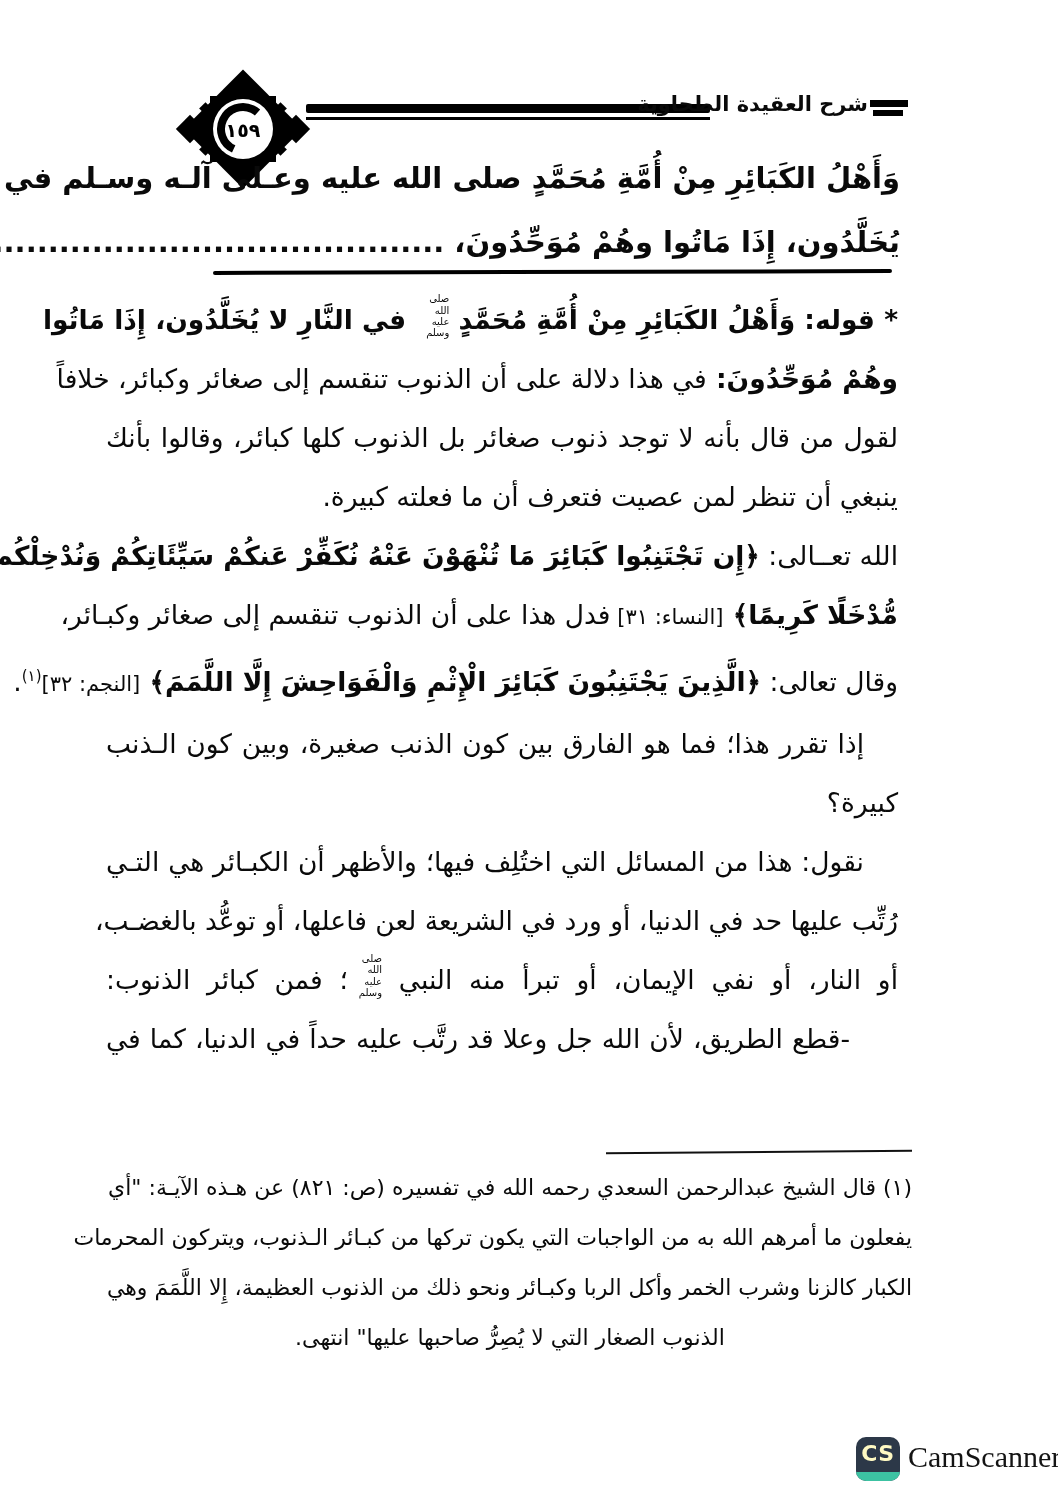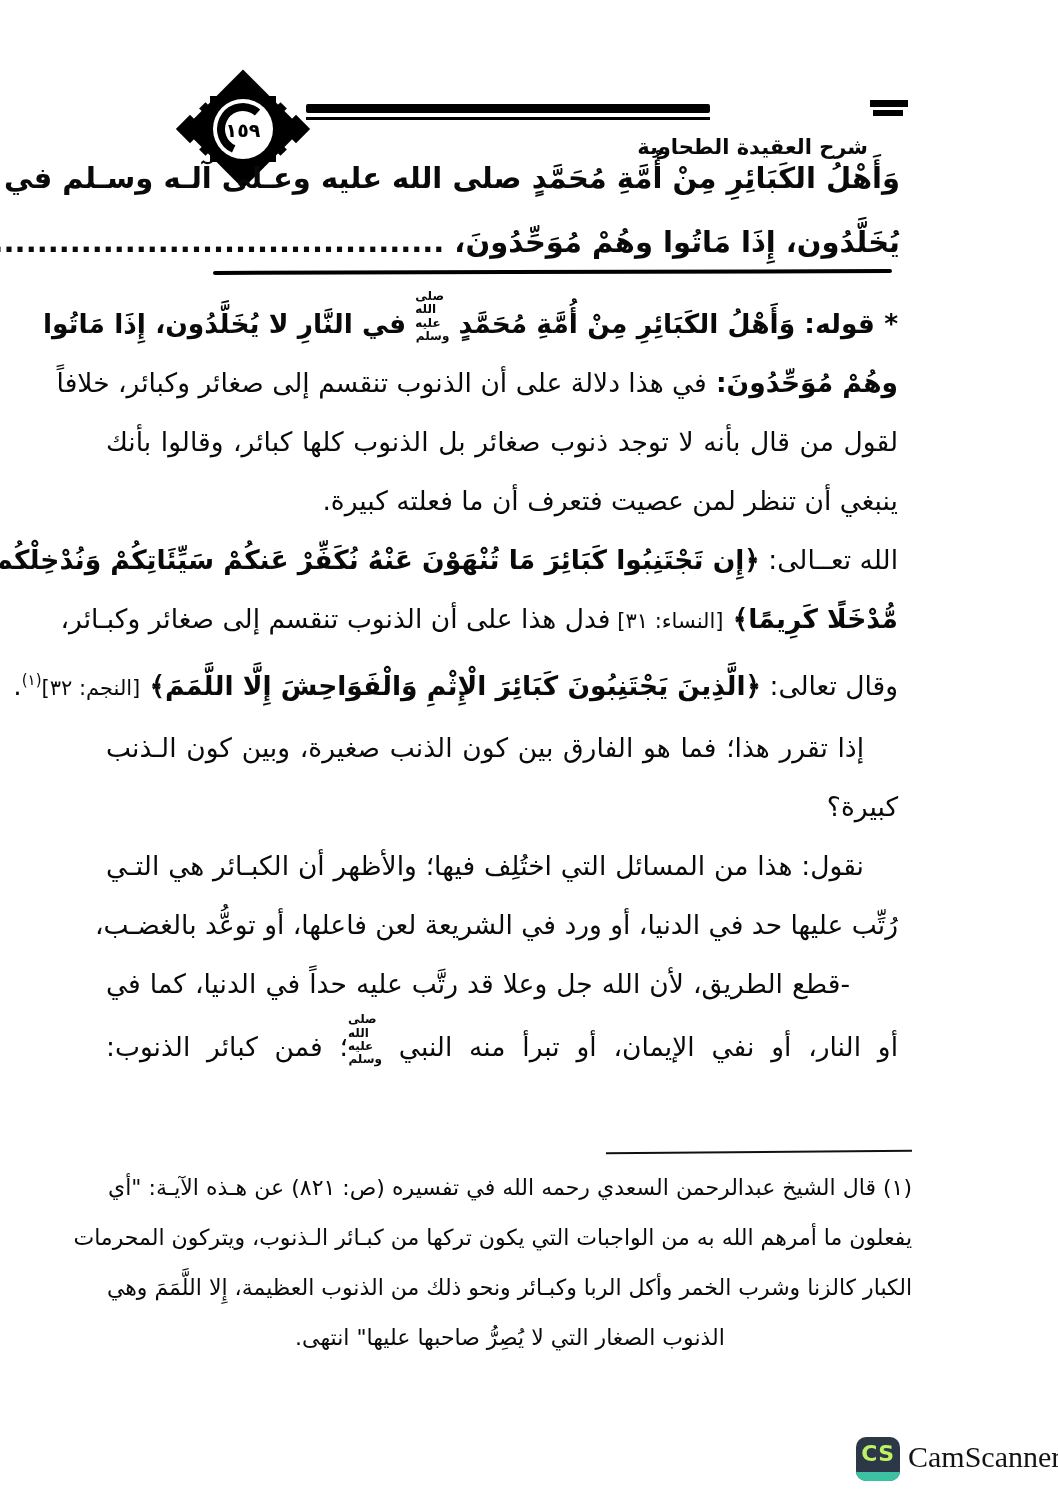--- a/index.html
+++ b/index.html
@@ -4,21 +4,21 @@
 <style>
   html,body{margin:0;padding:0;}
   body{
     width:1058px;height:1497px;position:relative;background:#ffffff;
     font-family:"DejaVu Sans",sans-serif;color:#0a0a0a;overflow:hidden;
   }
   
   .ornament{position:absolute;left:174px;top:60px;width:138px;height:138px;}
   .header-title{
     position:absolute;right:190px;top:92px;font-size:21px;font-weight:bold;
-    direction:rtl;white-space:nowrap;letter-spacing:0;margin-top:43px;
+    direction:rtl;white-space:nowrap;letter-spacing:0;
   }
   .bar-long{position:absolute;left:306px;right:348px;top:104px;height:9px;background:#000;border-radius:2px;}
   .bar-long-thin{position:absolute;left:306px;right:348px;top:117px;height:3px;background:#000;}
   .bar-right-a{position:absolute;right:150px;top:100px;width:38px;height:7px;background:#000;}
   .bar-right-b{position:absolute;right:155px;top:110px;width:30px;height:6px;background:#000;}
   
   .matn{position:absolute;top:146px;left:138px;right:158px;direction:rtl;}
   .matn-line{
     font-size:29px;font-weight:bold;line-height:64px;white-space:nowrap;
     text-align:right;
@@ -31,35 +31,35 @@
     font-size:26.5px;line-height:59px;white-space:nowrap;text-align:right;
   }
   .tline.j{text-align:justify;text-align-last:justify;}
   .tline.ind{padding-right:34px;}
   .tline.ind2{padding-right:48px;}
   .sg-b{font-weight:bold;}
   .sg-q{font-weight:bold;}
   .sg-ref{font-size:21px;}
   .sg-sup{font-size:15px;vertical-align:super;}
   .sg-saw{
-    display:inline-block;width:34px;font-size:12px;line-height:1.12;
-    text-align:left;vertical-align:-7px;font-weight:bold;
+    display:inline-block;width:34px;font-size:10px;line-height:1.12;
+    text-align:right;vertical-align:-7px;font-weight:normal;
     white-space:normal;word-spacing:normal;
   }
   
   .sep-foot{position:absolute;top:1151px;right:146px;width:306px;height:2px;background:#111;transform:rotate(-0.5deg);}
   .footnote{position:absolute;top:1163px;left:108px;right:146px;direction:rtl;}
   .fline{font-size:22px;line-height:50px;white-space:nowrap;text-align:center;}
   .fline.j{text-align:justify;text-align-last:justify;}
   
   .cs-icon{
     position:absolute;left:856px;top:1437px;width:44px;height:44px;border-radius:10px;
     background:#2c3848;overflow:hidden;display:flex;align-items:flex-start;justify-content:center;
   }
-  .cs-text{color:#bef264;font-weight:bold;font-size:22px;margin-top:4px;letter-spacing:0.5px;}
+  .cs-text{color:#fef9c3;font-weight:bold;font-size:22px;margin-top:4px;letter-spacing:0.5px;}
   .cs-strip{position:absolute;bottom:0;left:0;right:0;height:9px;background:#3cc2a2;}
   .cs-label{
     position:absolute;left:908px;top:1440px;font-family:"Liberation Serif",serif;
     font-size:30px;color:#141414;white-space:nowrap;
   }
 </style>
 </head>
 <body>
 
 <svg class="ornament" viewBox="0 0 138 138" aria-hidden="true">
@@ -95,22 +95,22 @@
     <div class="tline j"><span class="sg-b">وهُمْ مُوَحِّدُونَ: </span><span class="sg-r">في هذا دلالة على أن الذنوب تنقسم إلى صغائر وكبائر، خلافاً</span></div>
     <div class="tline j"><span class="sg-r">لقول من قال بأنه لا توجد ذنوب صغائر بل الذنوب كلها كبائر، وقالوا بأنك</span></div>
     <div class="tline"><span class="sg-r">ينبغي أن تنظر لمن عصيت فتعرف أن ما فعلته كبيرة.</span></div>
     <div class="tline j"><span class="sg-r">الله تعــالى: </span><span class="sg-q">﴿إِن تَجْتَنِبُوا كَبَائِرَ مَا تُنْهَوْنَ عَنْهُ نُكَفِّرْ عَنكُمْ سَيِّئَاتِكُمْ وَنُدْخِلْكُم</span></div>
     <div class="tline j"><span class="sg-q">مُّدْخَلًا كَرِيمًا﴾ </span><span class="sg-ref">[النساء: ٣١] </span><span class="sg-r">فدل هذا على أن الذنوب تنقسم إلى صغائر وكبـائر،</span></div>
     <div class="tline"><span class="sg-r">وقال تعالى: </span><span class="sg-q">﴿الَّذِينَ يَجْتَنِبُونَ كَبَائِرَ الْإِثْمِ وَالْفَوَاحِشَ إِلَّا اللَّمَمَ﴾ </span><span class="sg-ref">[النجم: ٣٢]</span><span class="sg-sup">(١)</span><span class="sg-r">.</span></div>
     <div class="tline j ind"><span class="sg-r">إذا تقرر هذا؛ فما هو الفارق بين كون الذنب صغيرة، وبين كون الـذنب</span></div>
     <div class="tline"><span class="sg-r">كبيرة؟</span></div>
     <div class="tline j ind"><span class="sg-r">نقول: هذا من المسائل التي اختُلِف فيها؛ والأظهر أن الكبـائر هي التـي</span></div>
     <div class="tline j"><span class="sg-r">رُتِّب عليها حد في الدنيا، أو ورد في الشريعة لعن فاعلها، أو توعُّد بالغضـب،</span></div>
+    <div class="tline j"><span class="sg-r">أو النار، أو نفي الإيمان، أو تبرأ منه النبي </span><span class="sg-saw">صلى الله عليه وسلم</span><span class="sg-r">؛ فمن كبائر الذنوب:</span></div>
     <div class="tline j ind2"><span class="sg-r">-قطع الطريق، لأن الله جل وعلا قد رتَّب عليه حداً في الدنيا، كما في</span></div>
-    <div class="tline j"><span class="sg-r">أو النار، أو نفي الإيمان، أو تبرأ منه النبي </span><span class="sg-saw">صلى الله عليه وسلم</span><span class="sg-r">؛ فمن كبائر الذنوب:</span></div>
   </div>
 
 <div class="sep-foot"></div>
 <div class="footnote">
     <div class="fline j"><span class="sg-r">(١) قال الشيخ عبدالرحمن السعدي رحمه الله في تفسيره (ص: ٨٢١) عن هـذه الآيـة: "أي</span></div>
     <div class="fline j"><span class="sg-r">يفعلون ما أمرهم الله به من الواجبات التي يكون تركها من كبـائر الـذنوب، ويتركون المحرمات</span></div>
     <div class="fline j"><span class="sg-r">الكبار كالزنا وشرب الخمر وأكل الربا وكبـائر ونحو ذلك من الذنوب العظيمة، إِلا اللَّمَمَ وهي</span></div>
     <div class="fline"><span class="sg-r">الذنوب الصغار التي لا يُصِرُّ صاحبها عليها" انتهى.</span></div>
   </div>
 

